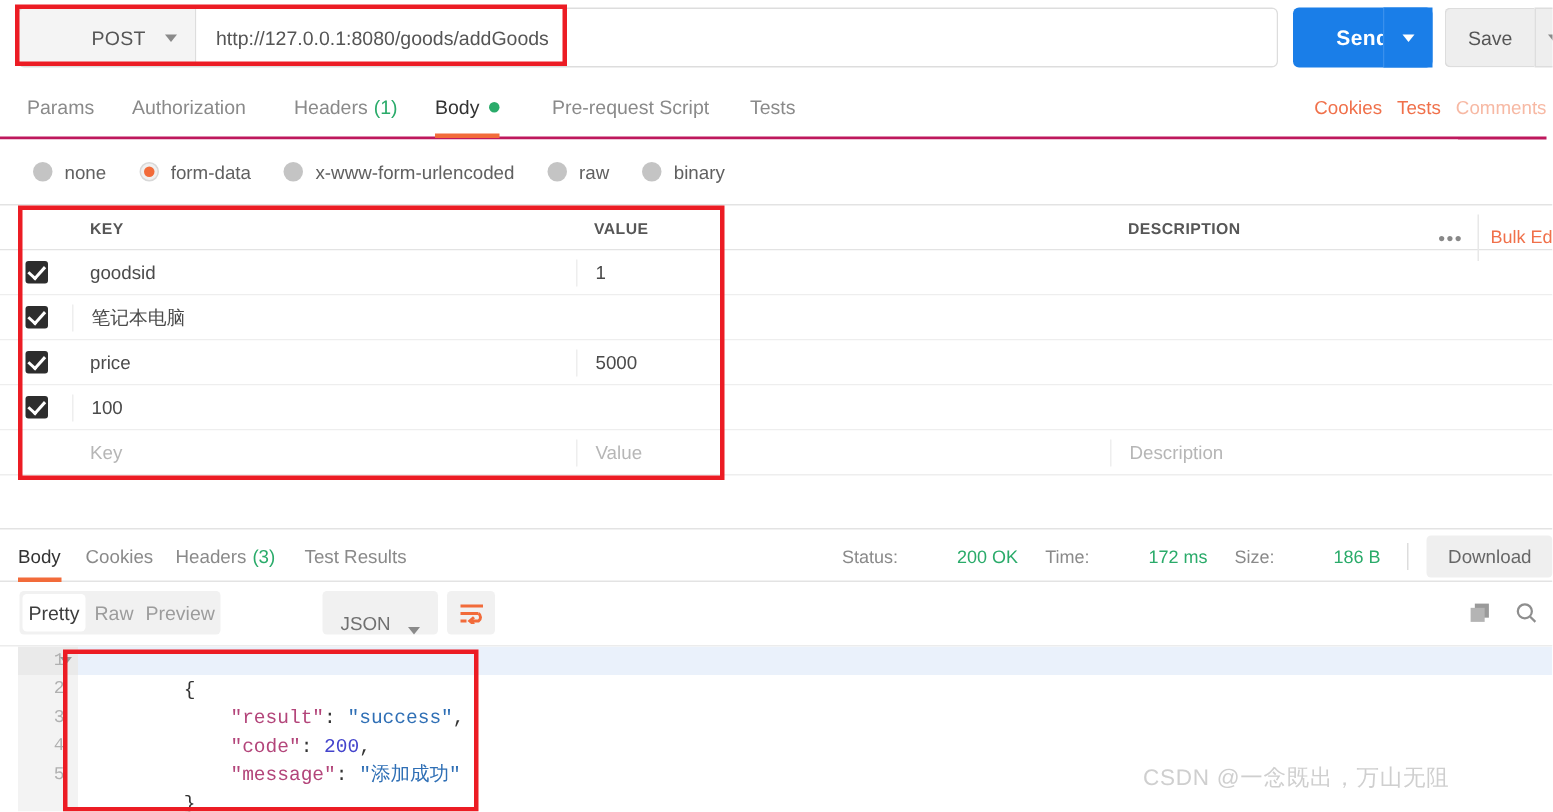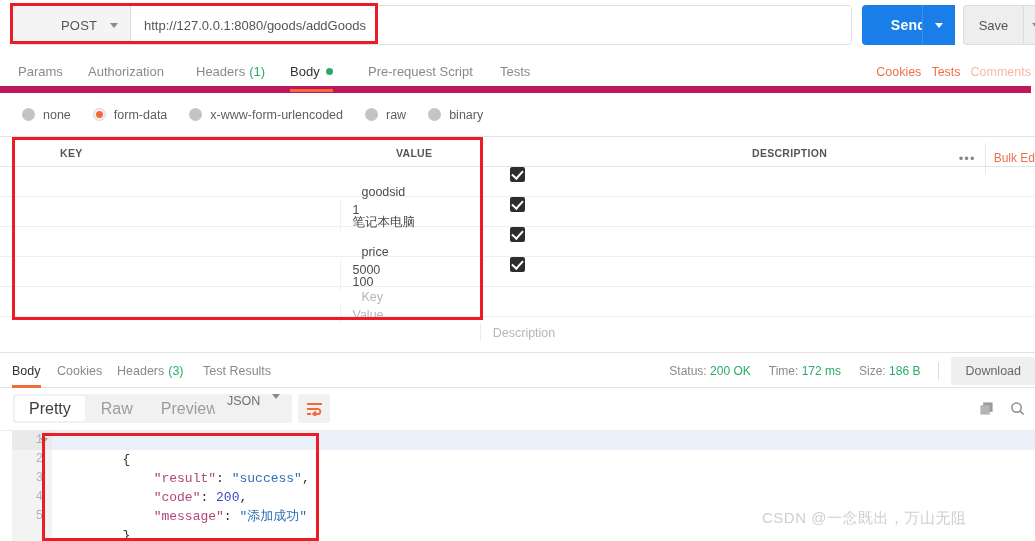--- a/index.html
+++ b/index.html
@@ -54,21 +54,21 @@
   }
   .save-caret {
     position: absolute; left: 1023px; top: 5px; width: 26px; height: 40px;
     background: #eee; border: 1px solid #ddd; border-radius: 0 4px 4px 0;
     display: flex; align-items: center; justify-content: center;
   }
 
   
   .reqtabs {
     position: absolute; left: 0; top: 51px; width: 1031px; height: 42px;
-    border-bottom: 7px solid #be185d; background: #fff; padding-left: 36px;
+    border-bottom: 2px solid #be185d; background: #fff; padding-left: 36px;
   }
   .tab {
     position: absolute; top: 0; height: 41px; display: flex; align-items: center;
     font-size: 13px; color: #8a8a8a; white-space: nowrap;
   }
   .tab.active { color: #333; }
   .tab.active::after {
     content: ""; position: absolute; left: 0; right: 0; bottom: 0; height: 3px; background: #f26b3a;
   }
   .cnt { color: #2aab6a; margin-left: 4px; }
@@ -95,21 +95,21 @@
     margin: -3.5px 0 0 -3.5px; border-radius: 50%; background: #f26b3a;
   }
 
   
   .kvtable { position: absolute; left: 0; top: 136px; width: 1035px; }
   .kvhead {
     display: flex; height: 31px; border-top: 1px solid #e3e3e3; border-bottom: 1px solid #e3e3e3;
     background: #fff; align-items: center;
   }
   .kvrow {
-    display: flex; height: 30px; border-bottom: 1px solid #eee; align-items: center; background: #fff; flex-direction: column;
+    display: flex; height: 30px; border-bottom: 1px solid #eee; align-items: center; background: #fff;
   }
   .c-chk { width: 48px; display: flex; align-items: center; justify-content: center; flex: none; }
   .c-key { width: 336px; flex: none; padding-left: 12px; overflow: hidden; }
   .c-val { width: 356px; flex: none; padding-left: 12px; border-left: 1px solid #eee; overflow: hidden; }
   .c-desc { flex: 1; padding-left: 12px; border-left: 1px solid #eee; position: relative; }
   .kvhead .c-key, .kvhead .c-val, .kvhead .c-desc { border-left: none; }
   .hlabel { font-size: 10.5px; font-weight: bold; color: #565656; letter-spacing: .3px; }
   .cell-txt { font-size: 12.5px; color: #4b4b4b; }
   .cell-ph { font-size: 12.5px; color: #b6b6b6; }
   .chkbox {
@@ -138,41 +138,41 @@
     font-size: 12.5px; color: #8a8a8a; white-space: nowrap;
   }
   .rtab.active { color: #333; }
   .rtab.active::after {
     content: ""; position: absolute; left: 0; right: 0; bottom: 0; height: 3px; background: #f26b3a;
   }
   .statusgrp {
     position: absolute; right: 0; top: 0; height: 35px; display: flex; align-items: center;
   }
   .st { font-size: 12px; color: #8a8a8a; margin-right: 18px; white-space: nowrap; }
-  .st b { color: #2aab6a; font-weight: normal; }
+  .st b { color: #2aab6a; font-weight: normal; margin-left: 36px; }
   .divline { width: 1px; height: 18px; background: #ddd; margin-right: 12px; }
   .dl-btn {
     height: 28px; background: #efefef; display: flex; align-items: center;
     padding: 0 14px; font-size: 12.5px; color: #676767; border-radius: 3px; margin-right: 0;
   }
 
   
   .prettybar {
     position: absolute; left: 0; top: 388px; width: 1035px; height: 42px; background: #fff;
   }
   .seg {
     position: absolute; left: 13px; top: 6px; height: 29px; background: #f1f1f1;
     border-radius: 3px; display: flex; align-items: center;
   }
-  .seg > div { font-size: 16px; padding: 0 14px; height: 29px; display: flex; align-items: center; }
+  .seg > div { font-size: 13px; padding: 0 4px; height: 29px; display: flex; align-items: center; }
   .seg .sel { color: #3d3d3d; background: #fff; border-radius: 3px; margin: 2px; height: 25px; }
   .seg .uns { color: #9c9c9c; }
   .jsonsel {
     position: absolute; left: 215px; top: 6px; height: 29px; background: #f1f1f1; border-radius: 3px;
-    display: flex; align-items: flex-start; padding: 0 12px; gap: 12px;
+    display: flex; align-items: flex-end; padding: 0 12px; gap: 12px;
   }
   .jsonsel span { font-size: 12.5px; color: #707070; }
   .wrapbtn {
     position: absolute; left: 298px; top: 6px; width: 32px; height: 29px; background: #f1f1f1;
     border-radius: 3px; display: flex; align-items: center; justify-content: center;
   }
   .toolicons { position: absolute; right: 10px; top: 6px; height: 29px; display: flex; align-items: center; gap: 16px; }
 
   
   .viewer {

